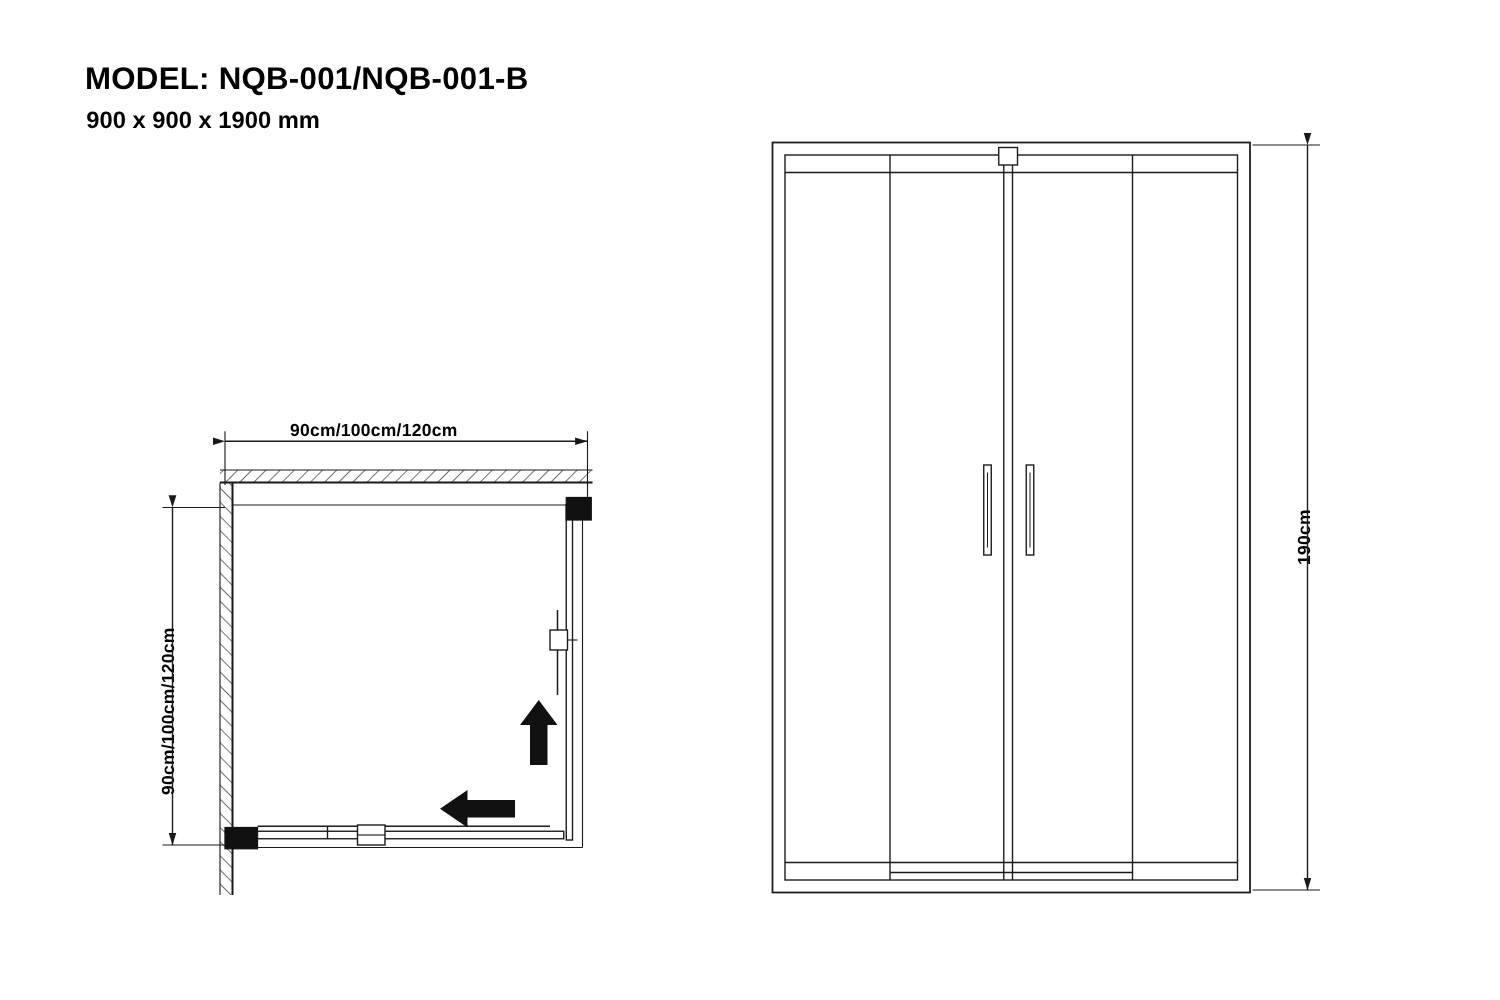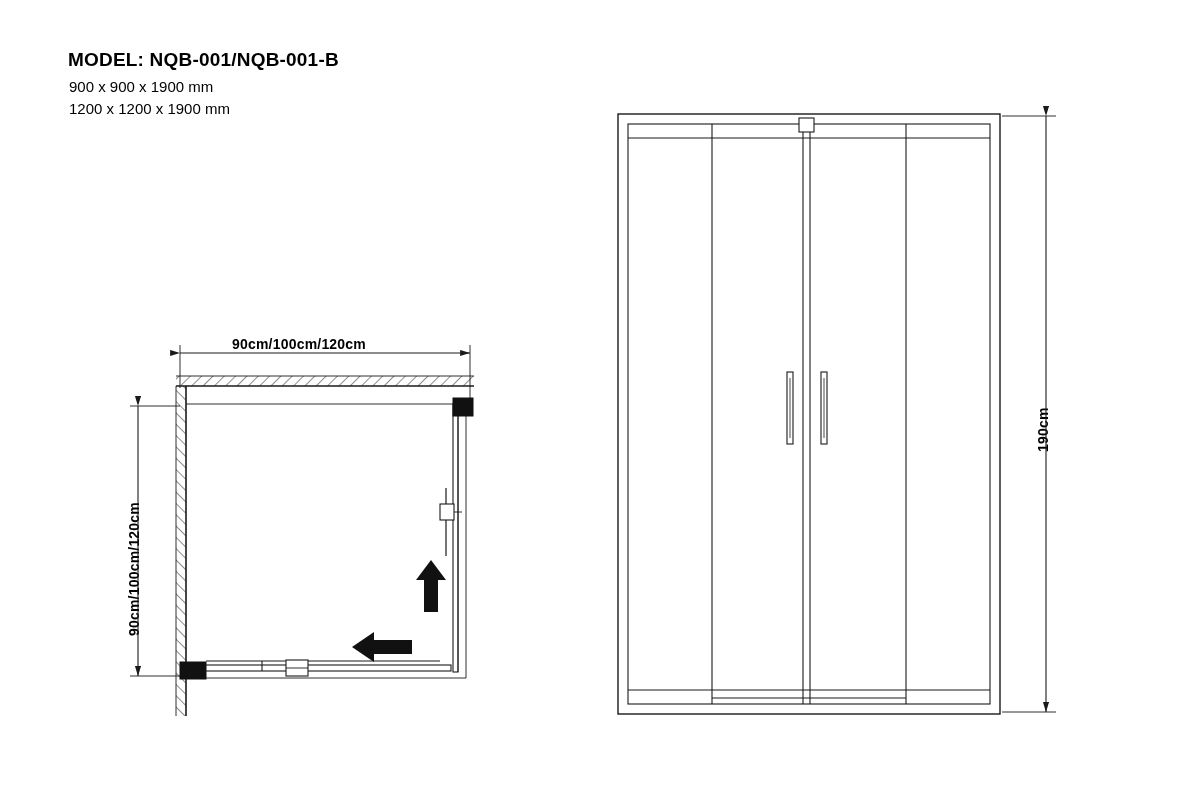--- a/index.html
+++ b/index.html
@@ -21,30 +21,30 @@
     width: 1200px;
     height: 800px;
   }
   .title-block {
     position: absolute;
     left: 68px;
     top: 48px;
     line-height: 1.25;
   }
   .model-title {
-    font-size: 19px;
+    font-size: 25px;
     font-weight: bold;
     letter-spacing: 0.2px;
     margin: 0 0 4px 0;
     white-space: nowrap;
     text-align: right;
   }
   .size-line {
-    font-size: 15px;
-    font-weight: normal;
+    font-size: 19px;
+    font-weight: bold;
     white-space: nowrap;
     margin: 0;
     padding-left: 1px;
     line-height: 1.45;
   }
   .dim-label {
     position: absolute;
     font-size: 14px;
     font-weight: bold;
     white-space: nowrap;
@@ -66,21 +66,20 @@
     transform-origin: left top;
     transform: translate(1035px, 452px) rotate(-90deg);
   }
 </style>
 </head>
 <body>
 
 <div class="title-block">
   <div class="model-title">MODEL: NQB-001/NQB-001-B</div>
   <div class="size-line">900 x 900 x 1900 mm</div>
-  <div class="size-line">1200 x 1200 x 1900 mm</div>
 </div>
 
 <div class="dim-label dim-top">90cm/100cm/120cm</div>
 <div class="dim-label dim-left">90cm/100cm/120cm</div>
 <div class="dim-label dim-right">190cm</div>
 
 <svg id="canvas" viewBox="0 0 1200 800" xmlns="http://www.w3.org/2000/svg">
   <defs>
     <pattern id="hatch45" width="8" height="8" patternUnits="userSpaceOnUse" patternTransform="rotate(45)">
       <line x1="0" y1="0" x2="0" y2="8" stroke="#1a1a1a" stroke-width="1"></line>

